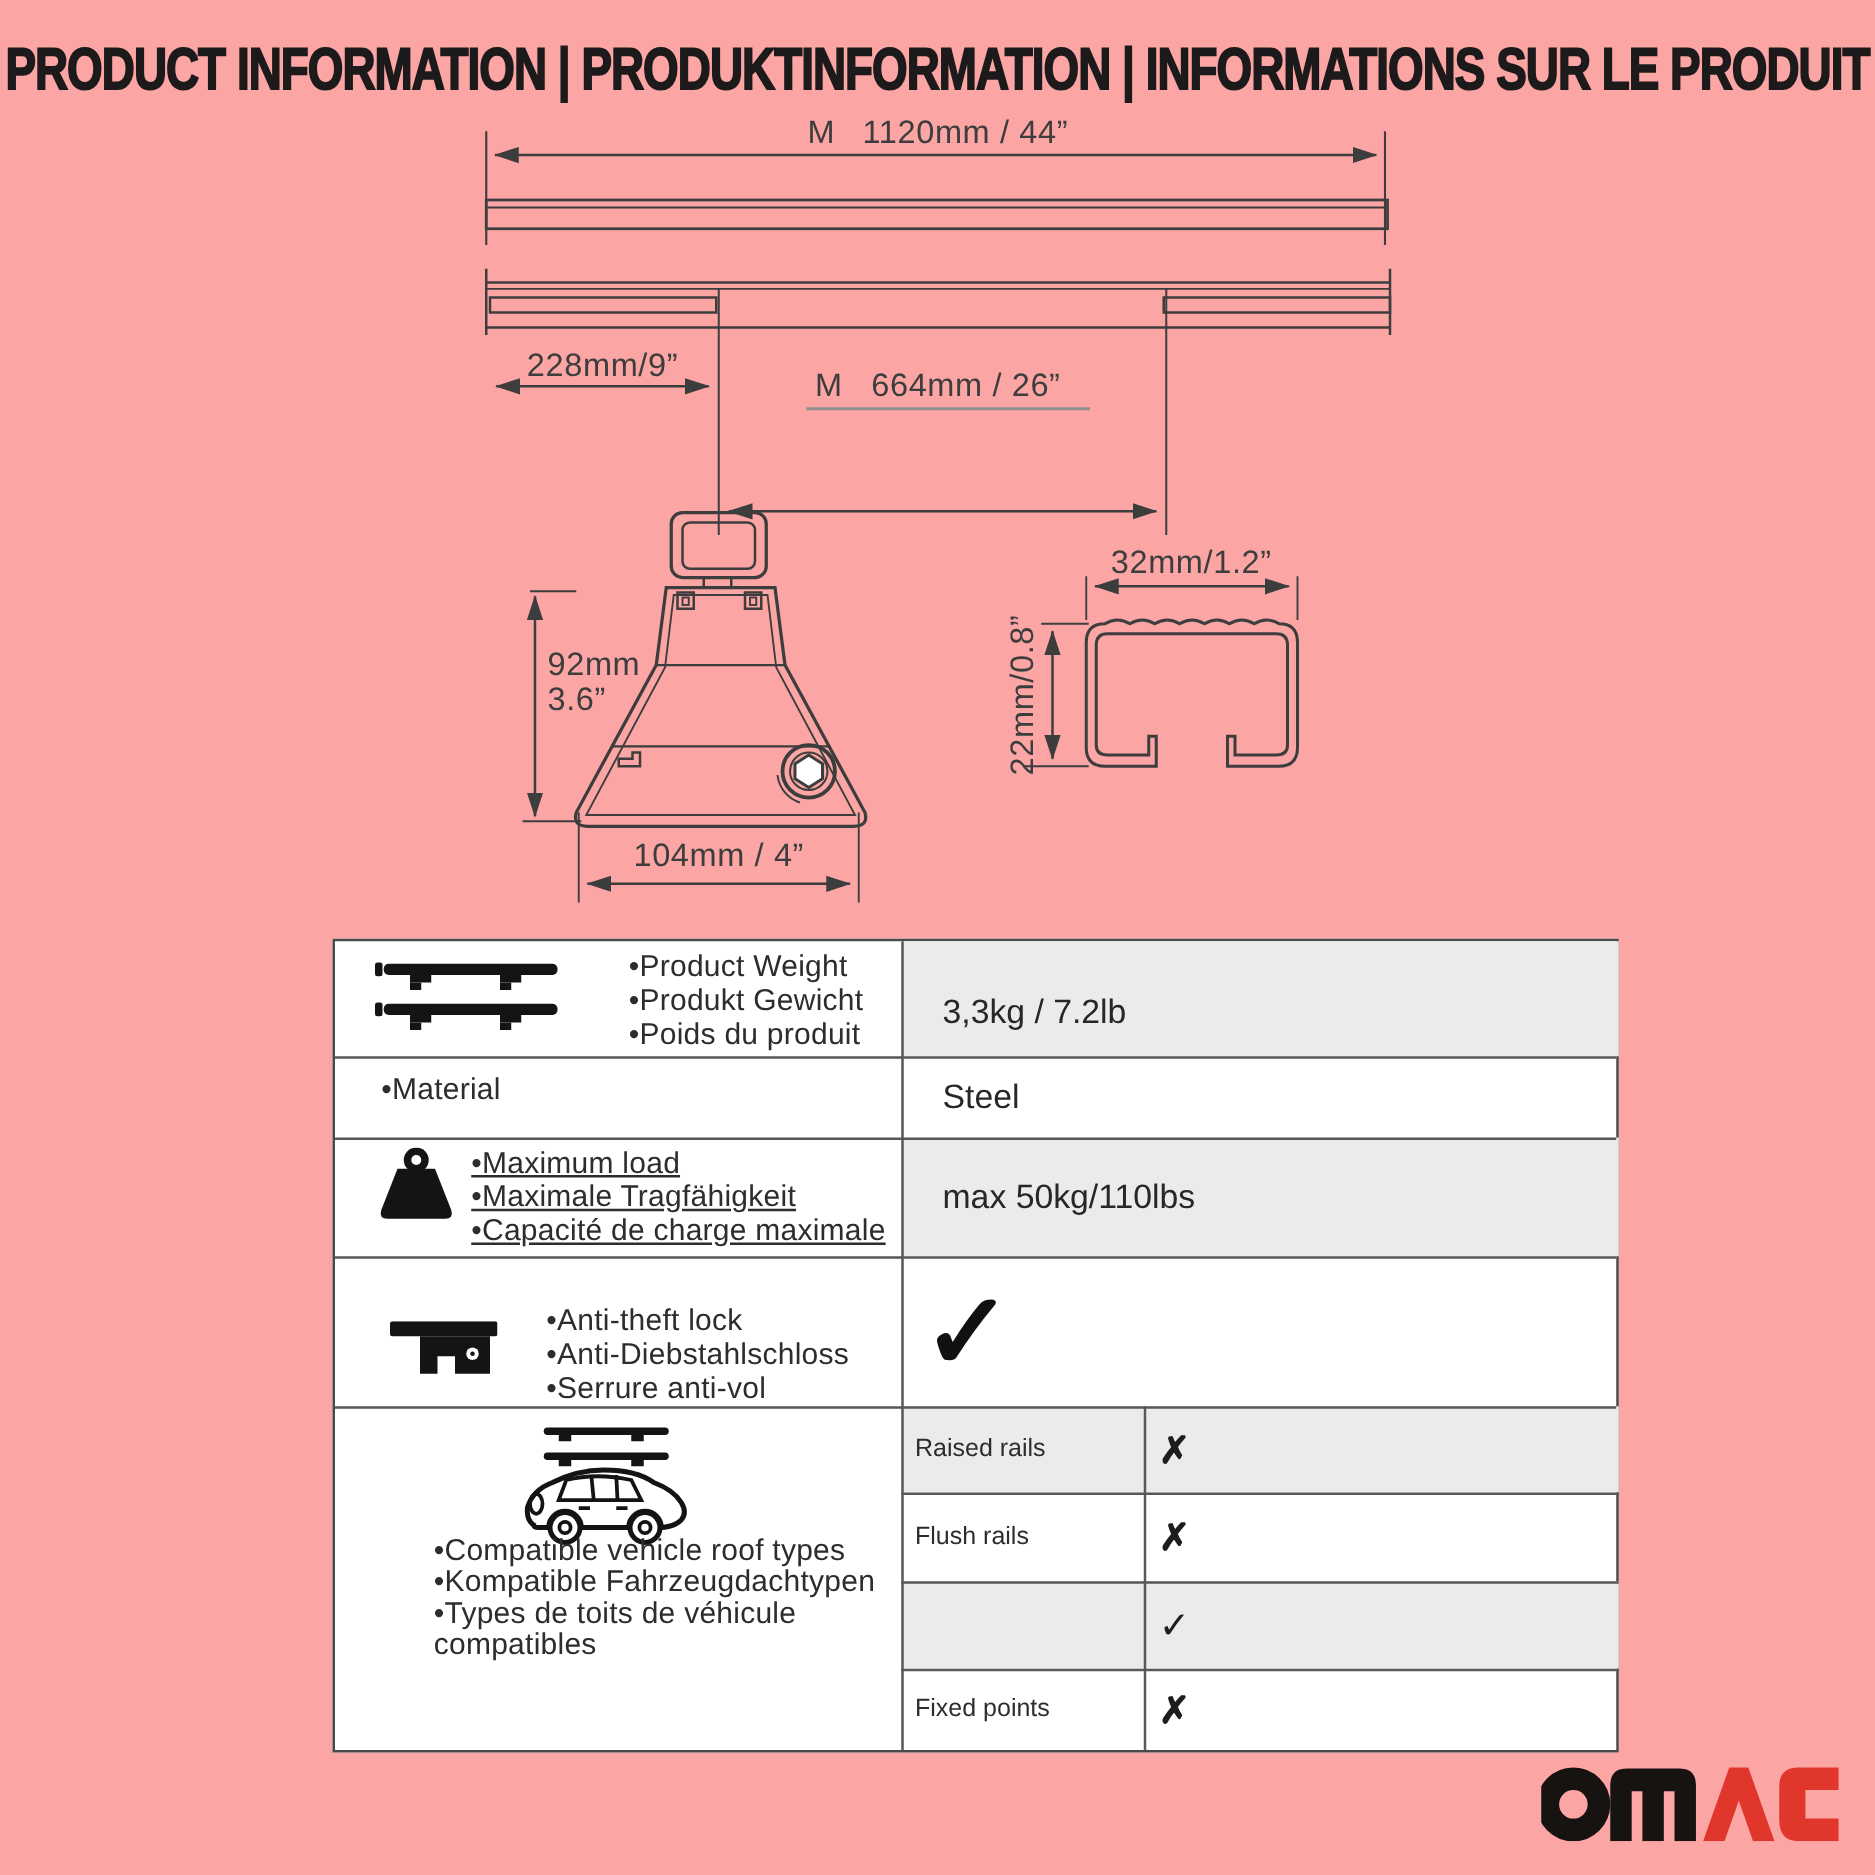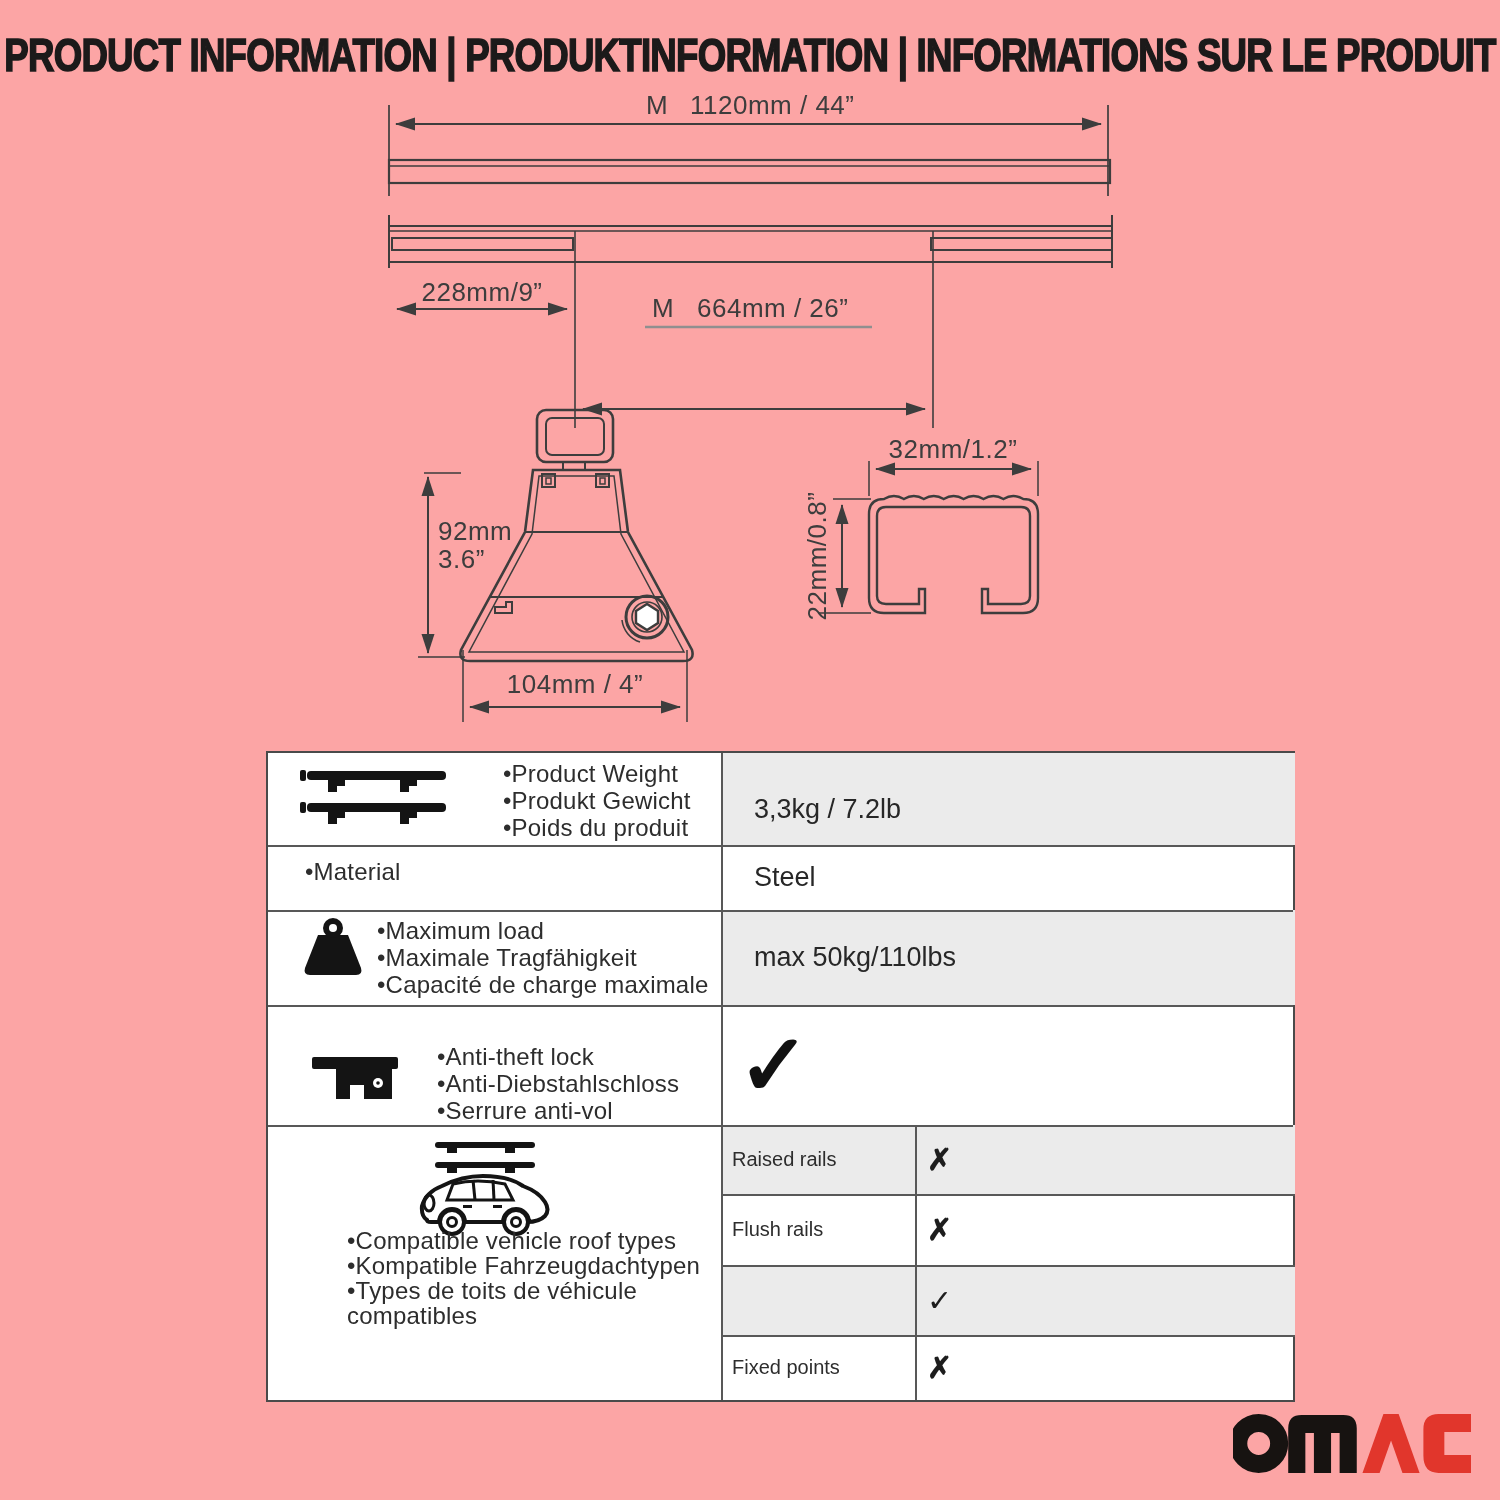--- a/index.html
+++ b/index.html
@@ -165,21 +165,21 @@
     <div class="cell-labels" style="left:37px;top:80px;height:76px;display:flex;align-items:center;">
       <div>•Material</div>
     </div>
     <div class="cell-value" style="left:486px;top:92px;height:65px;">Steel</div>
 
     <svg class="abs" style="left:31px;top:165px;" width="68" height="58" viewBox="0 0 68 58">
       <path d="M19,17 H49 L62,50 Q64,57 57,57 H11 Q4,57 6,50 Z" fill="#141414"></path>
       <circle cx="34" cy="10" r="10" fill="#141414"></circle>
       <circle cx="34" cy="10" r="4" fill="#ffffff"></circle>
     </svg>
-    <div class="cell-labels" style="left:109px;top:164px;">
+    <div class="cell-labels" style="left:109px;top:164px;text-decoration:underline;">
       <div>•Maximum load</div>
       <div>•Maximale Tragfähigkeit</div>
       <div>•Capacité de charge maximale</div>
     </div>
     <div class="cell-value" style="left:486px;top:157px;height:95px;text-align:center;">max 50kg/110lbs</div>
 
     <svg class="abs" style="left:44px;top:304px;" width="86" height="50" viewBox="0 0 86 50">
       <rect x="0" y="0" width="86" height="12" rx="2" fill="#141414"></rect>
       <path d="M24,12 H80 V42 H52 V28 H38 V42 H24 Z" fill="#141414"></path>
       <circle cx="66" cy="26" r="5" fill="#ffffff"></circle>

